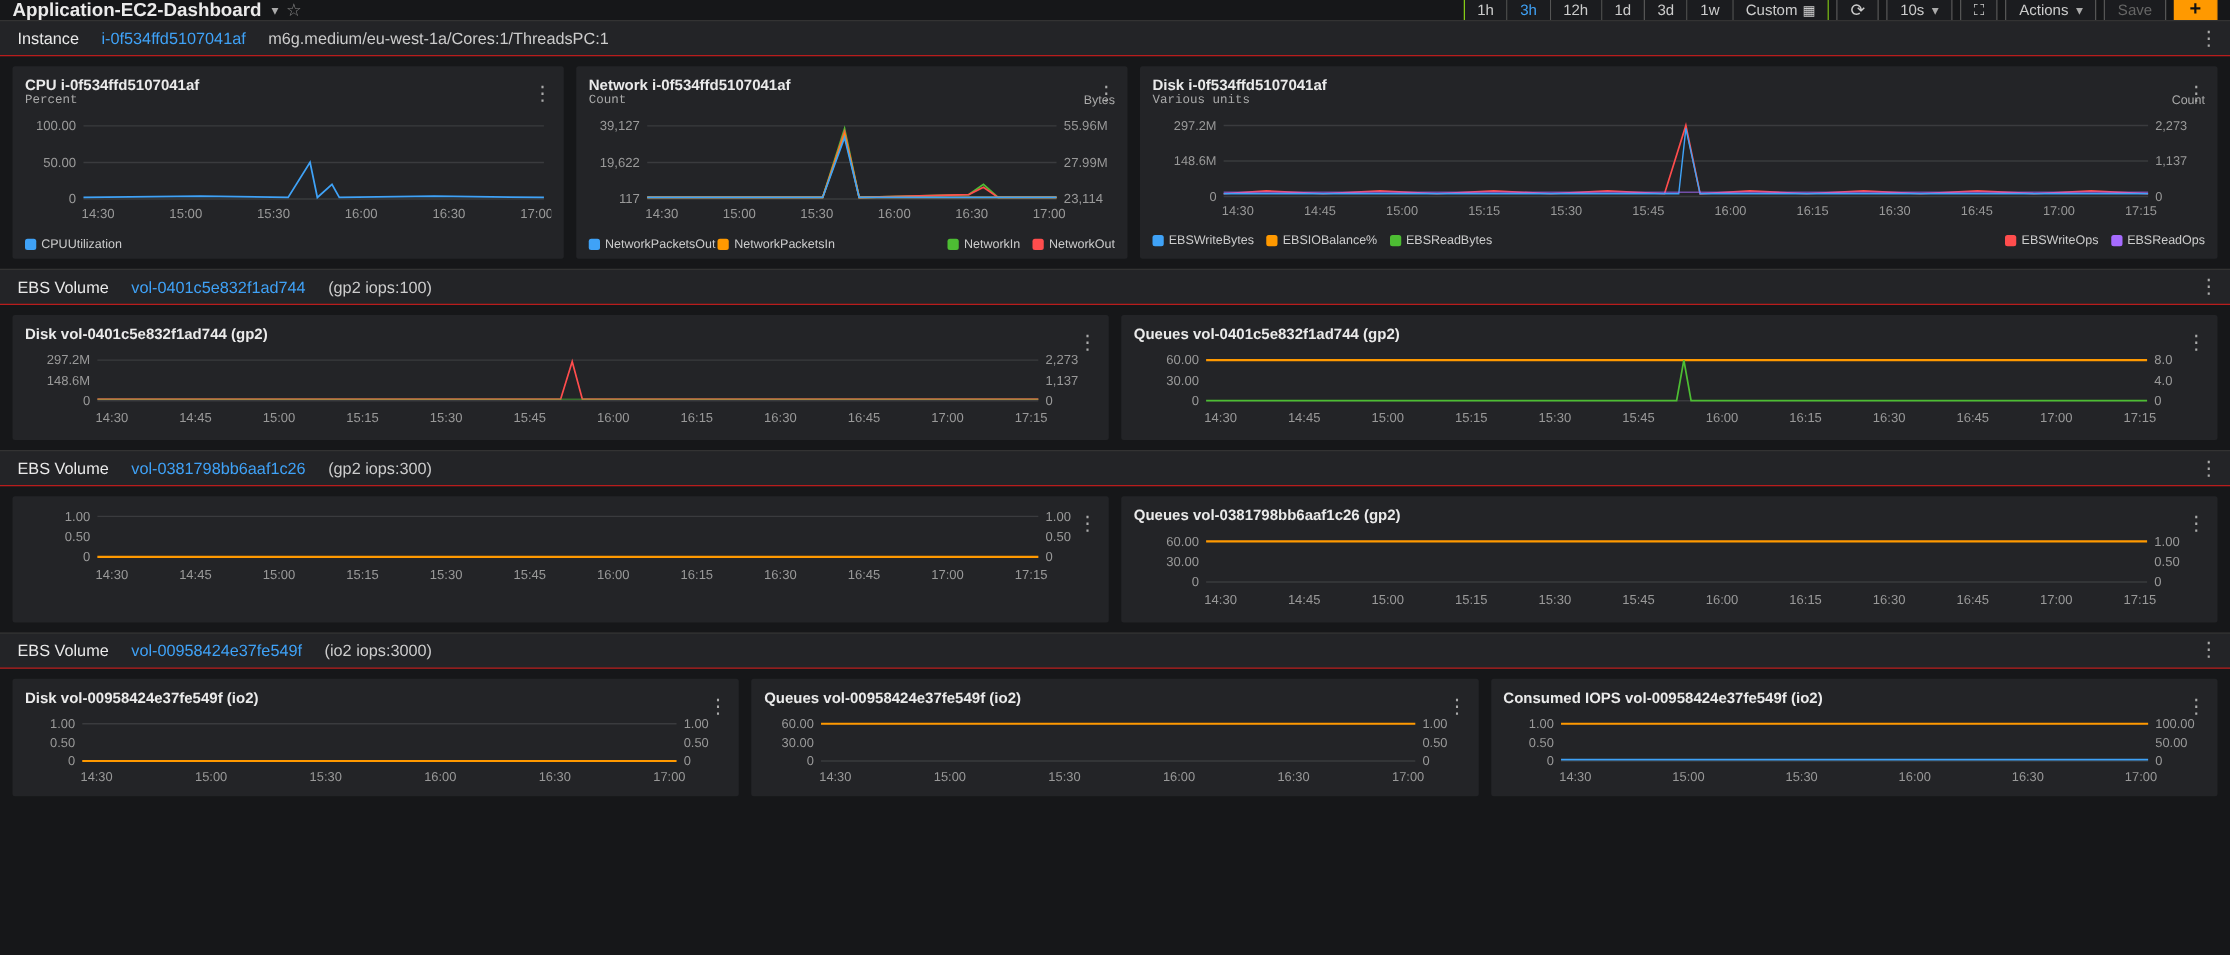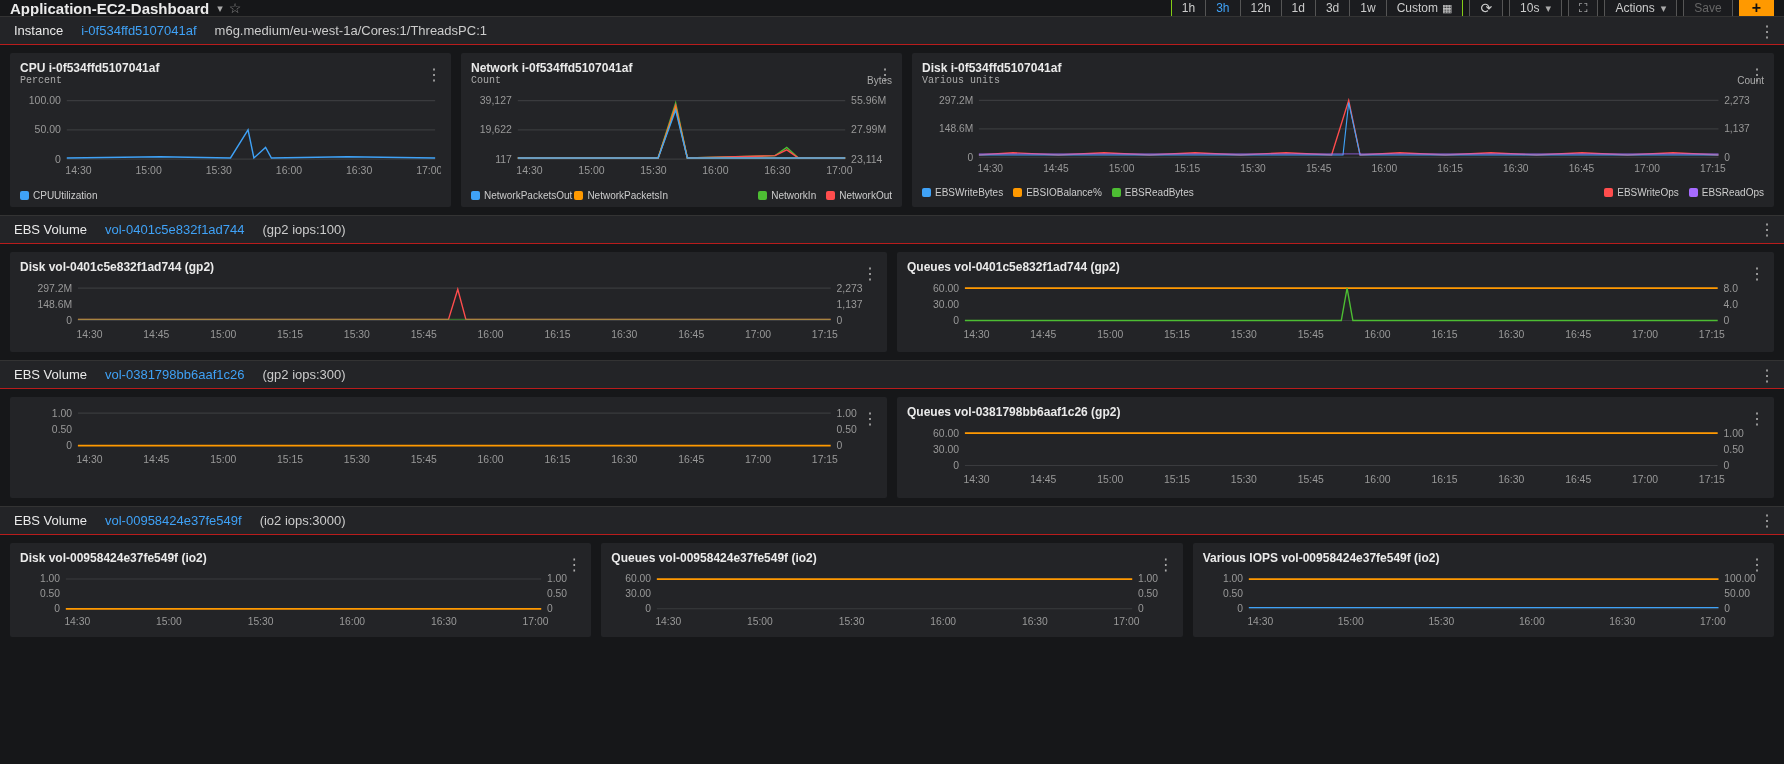--- a/index.html
+++ b/index.html
@@ -418,21 +418,21 @@
           <text x="50" y="47" text-anchor="middle">14:30</text>
           <text x="130" y="47" text-anchor="middle">15:00</text>
           <text x="210" y="47" text-anchor="middle">15:30</text>
           <text x="290" y="47" text-anchor="middle">16:00</text>
           <text x="370" y="47" text-anchor="middle">16:30</text>
           <text x="450" y="47" text-anchor="middle">17:00</text>
         </g>
     </svg>
   </div>
   <div class="panel" style="flex:1">
-    <div class="ptitle">Various IOPS vol-00958424e37fe549f (io2)</div>
+    <div class="ptitle">Consumed IOPS vol-00958424e37fe549f (io2)</div>
     <span class="kebab">⋮</span>
     <svg class="chart" viewBox="0 0 490 50" preserveAspectRatio="none">
       <text x="35" y="10" text-anchor="end">1.00</text>
         <text x="35" y="23" text-anchor="end">0.50</text>
         <text x="35" y="36" text-anchor="end">0</text>
       <text x="455" y="10">100.00</text>
         <text x="455" y="23">50.00</text>
         <text x="455" y="36">0</text>
       <line class="grid" x1="40" y1="7" x2="450" y2="7"></line>
         <line class="grid" x1="40" y1="33" x2="450" y2="33"></line>

